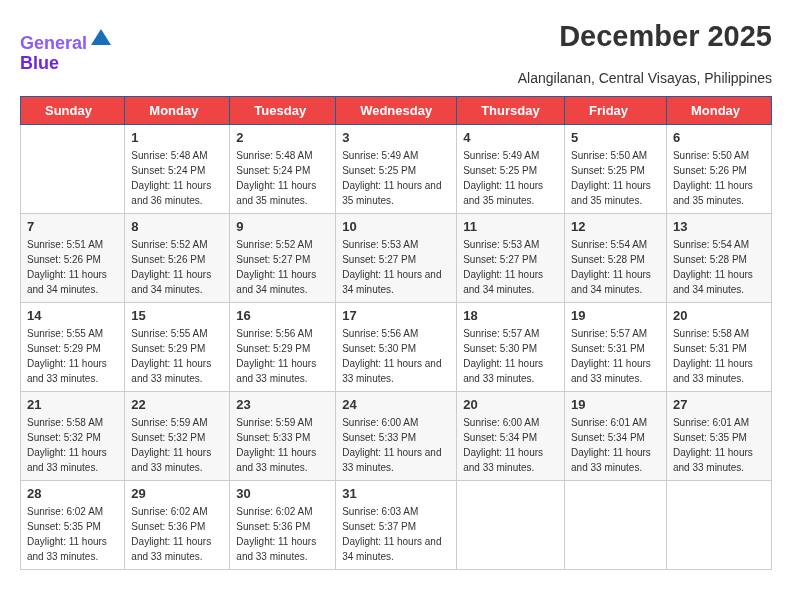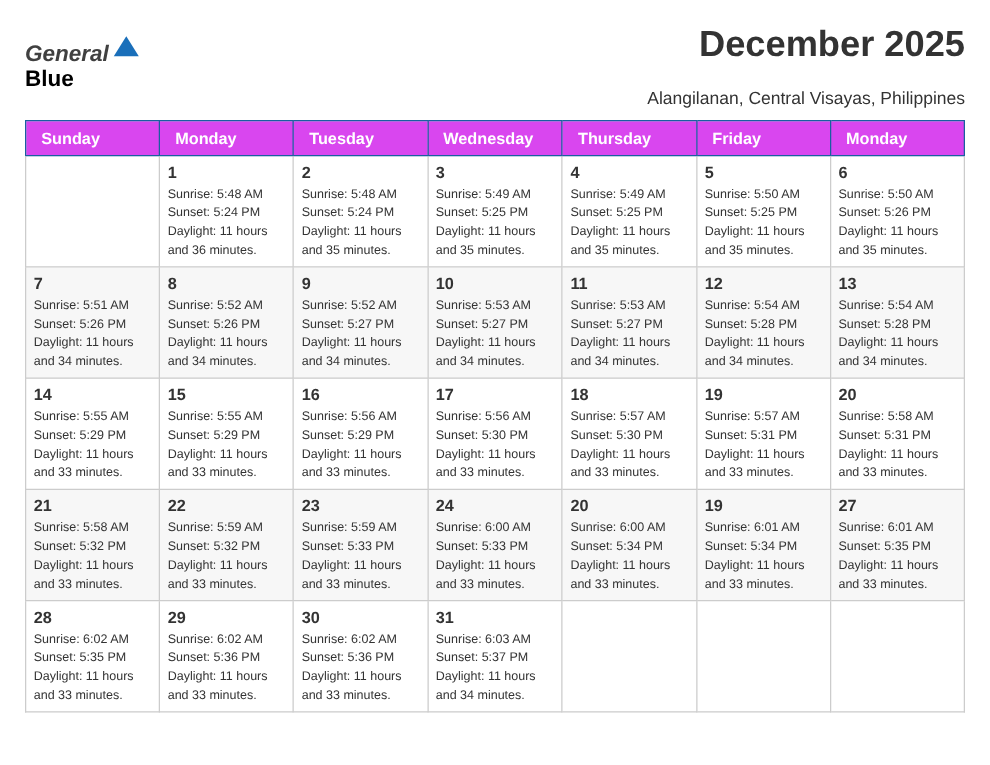--- a/index.html
+++ b/index.html
@@ -17,28 +17,27 @@
       margin-bottom: 10px;
     }
     .logo {
       display: flex;
       align-items: center;
       margin-top: 5px;
     }
     .logo-text-general {
       font-size: 18px;
       font-weight: bold;
-      color: #404040;
+      color: #8b5cf6;
       line-height: 1.1;
-      font-style: italic;
     }
     .logo-text-blue {
       font-size: 18px;
       font-weight: bold;
-      color: #000000;
+      color: #6d28d9;
       line-height: 1.1;
     }
     .logo-icon {
       width: 24px;
       height: 24px;
       margin-left: 2px;
     }
     .title-block {
       text-align: right;
     }
@@ -51,24 +50,24 @@
       font-size: 14px;
       color: #333;
       margin-top: 17px;
     }
     .calendar {
       width: 100%;
       border-collapse: collapse;
       border: 1px solid #ccc;
     }
     .calendar th {
-      background: #d946ef;
+      background: #ef4444;
       color: #fff;
       text-align: left;
-      padding: 6px 12px;
+      padding: 6px 24px;
       font-size: 13px;
       font-weight: bold;
       border: 1px solid #1a5fa0;
     }
     .calendar td {
       vertical-align: top;
       padding: 5px 6px;
       border: 1px solid #ccc;
       width: 108px;
       min-height: 85px;

